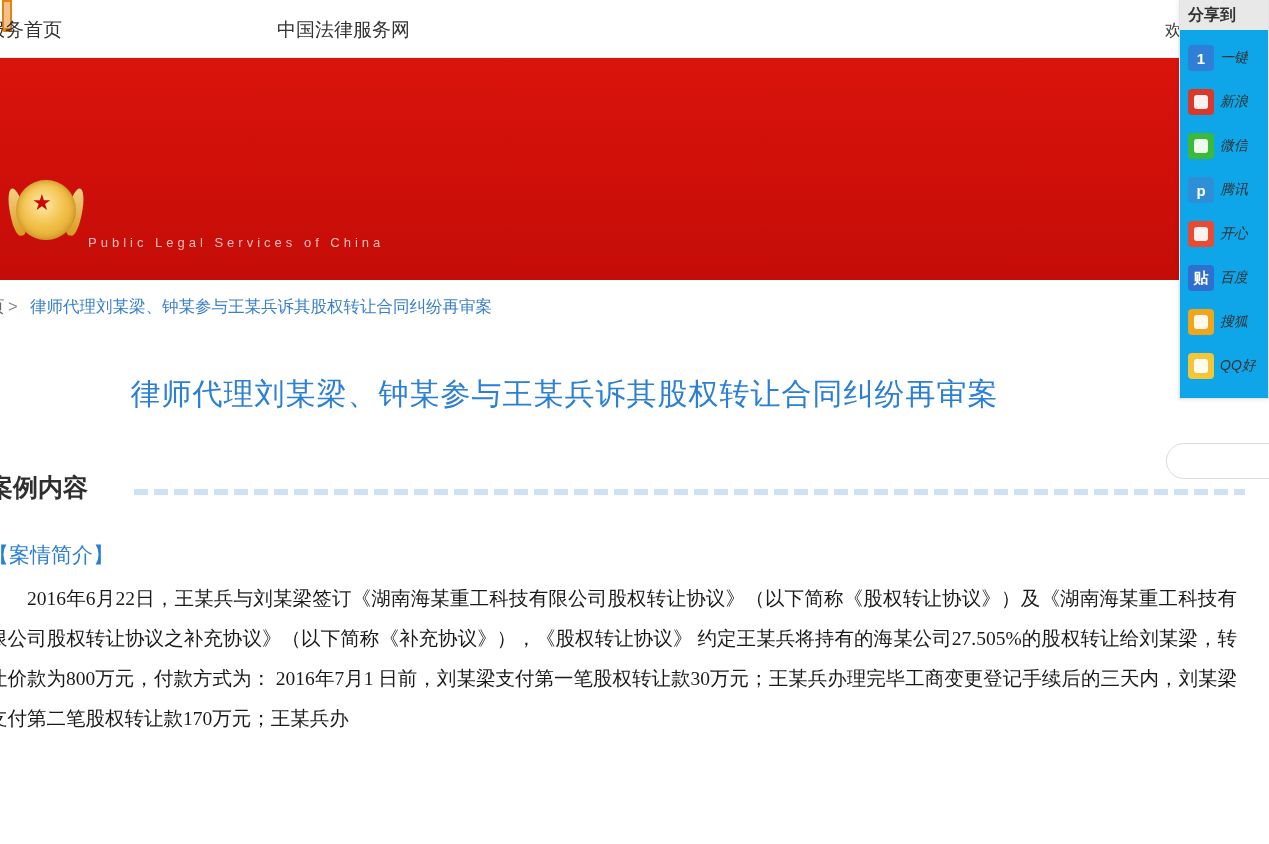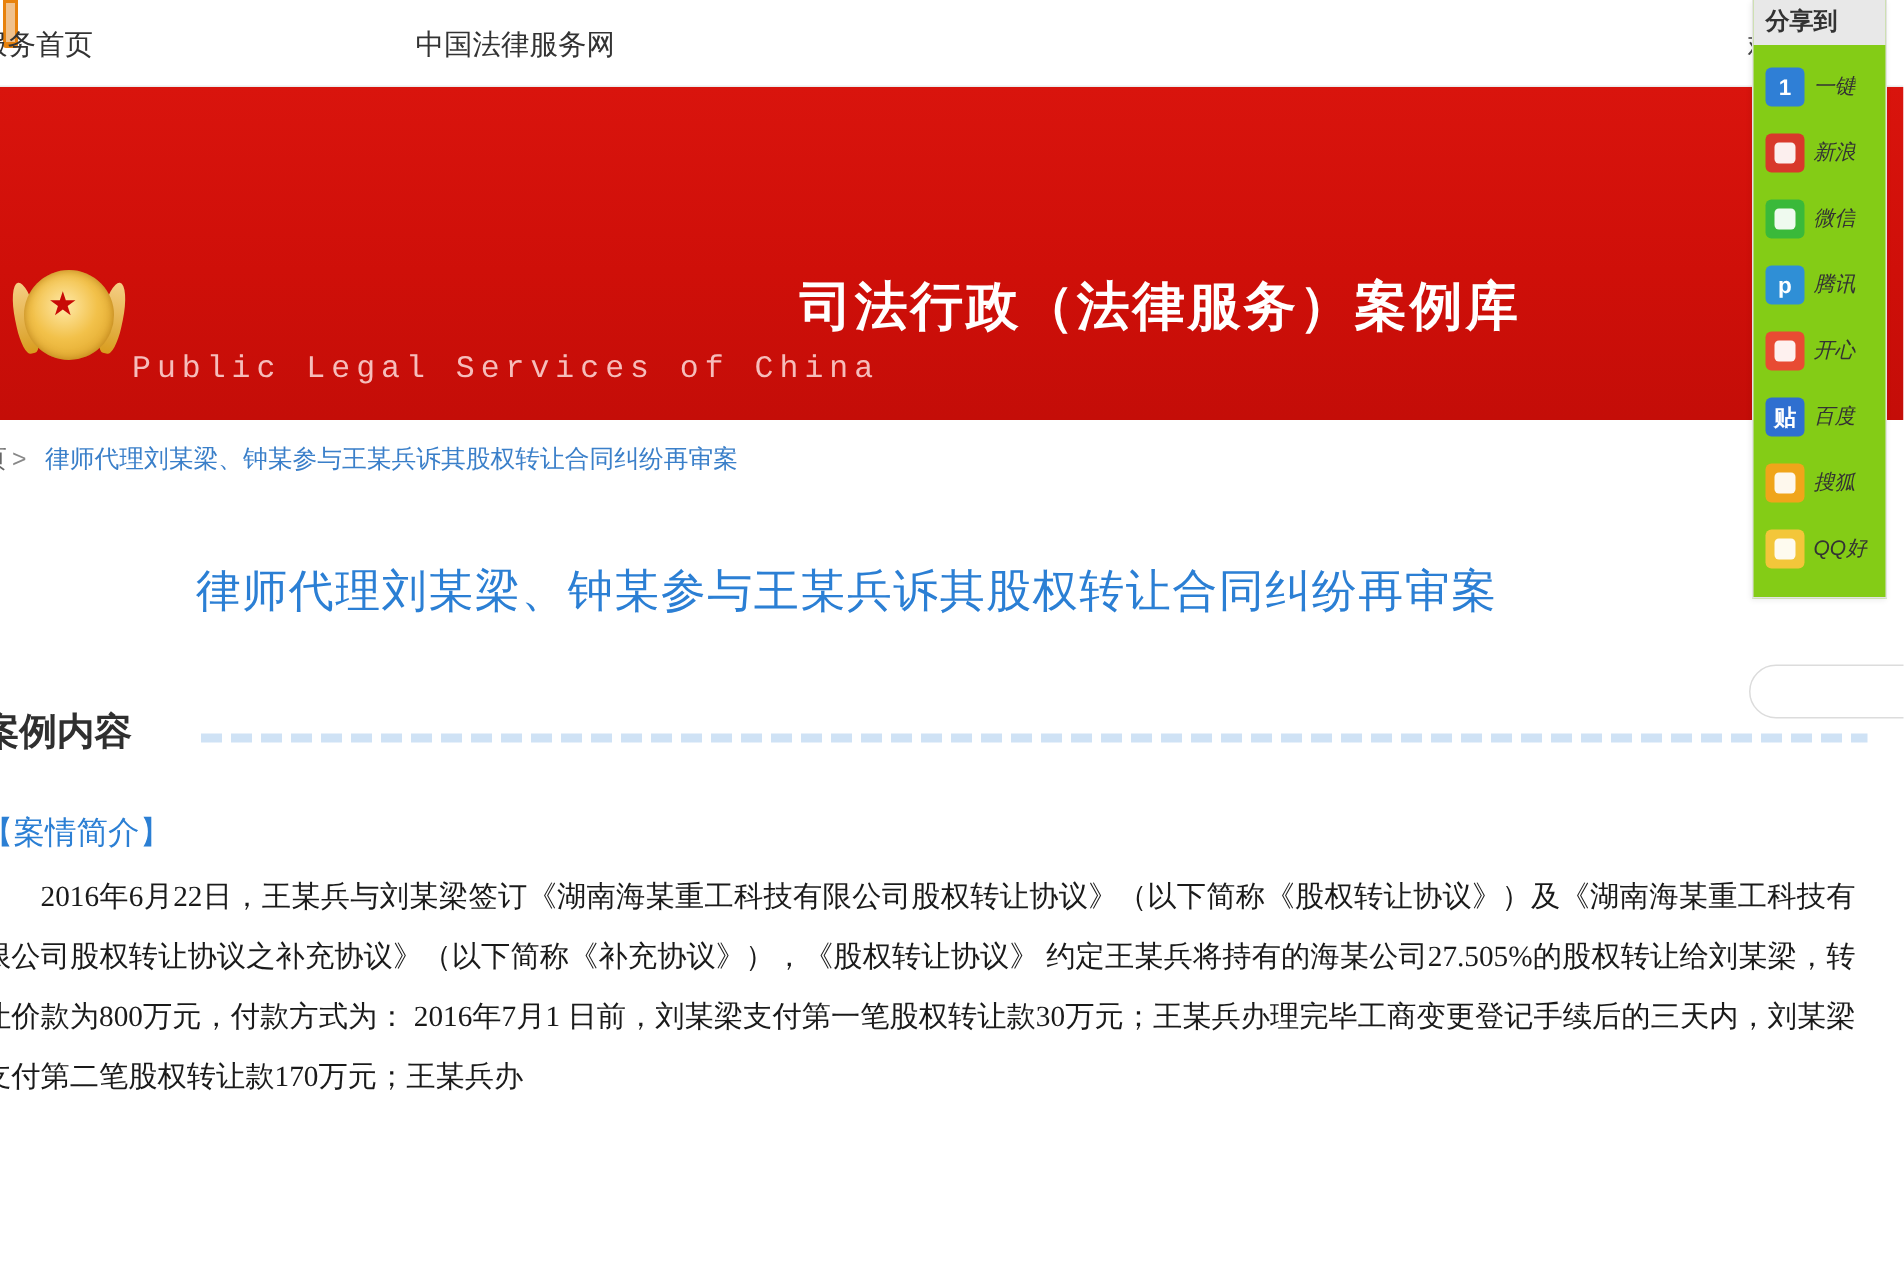--- a/index.html
+++ b/index.html
@@ -121,25 +121,25 @@
   .banner-title-cn .sub {
     font-size: 21px;
     letter-spacing: 0px;
     font-weight: normal;
     vertical-align: 3px;
   }
   .banner-title-en {
     position: absolute;
     left: 88px;
     top: 177px;
-    font-size: 21px;
+    font-size: 13px;
     letter-spacing: 4px;
     color: #f6bdbb;
     white-space: nowrap;
-    font-family: Liberation Mono, monospace;
+    font-family: Liberation Sans, sans-serif;
     text-align: center;
   }
   .banner-title-right {
     position: absolute;
     left: 533px;
     top: 123px;
     font-size: 35px;
     letter-spacing: 2px;
     color: #ffffff;
     font-weight: bold;
@@ -239,24 +239,24 @@
     color: #1a1a1a;
     text-align: justify;
     font-family: "Liberation Serif", serif;
     text-indent: 2em;
     padding-right: 10px;
   }
 
   
   .share-panel {
     position: absolute;
-    right: 11px;
+    right: 0;
     top: 0;
     width: 88px;
-    background: #84cc16;
+    background: #0ea5e9;
     border: 1px solid #e3e3e3;
     border-top: none;
     box-shadow: -1px 1px 4px rgba(0,0,0,.08);
     z-index: 30;
   }
   .share-header {
     height: 30px;
     line-height: 30px;
     background: #e8e8e8;
     color: #333;
@@ -325,21 +325,20 @@
 </div>
 
 <div class="banner">
   <div class="banner-emblem">
     <div class="emblem-wheat-l"></div>
     <div class="emblem-wheat-r"></div>
     <div class="emblem-circle"></div>
     <div class="emblem-star">★</div>
   </div>
   <div class="banner-title-en">Public Legal Services of China</div>
-  <div class="banner-title-right">司法行政（法律服务）案例库</div>
 </div>
 
 <div class="breadcrumb">
   <span class="home">页</span>
   <span class="sep">&gt;</span>
   <span class="current">律师代理刘某梁、钟某参与王某兵诉其股权转让合同纠纷再审案</span>
 </div>
 
 <div class="article">
   <div class="article-title">律师代理刘某梁、钟某参与王某兵诉其股权转让合同纠纷再审案</div>

